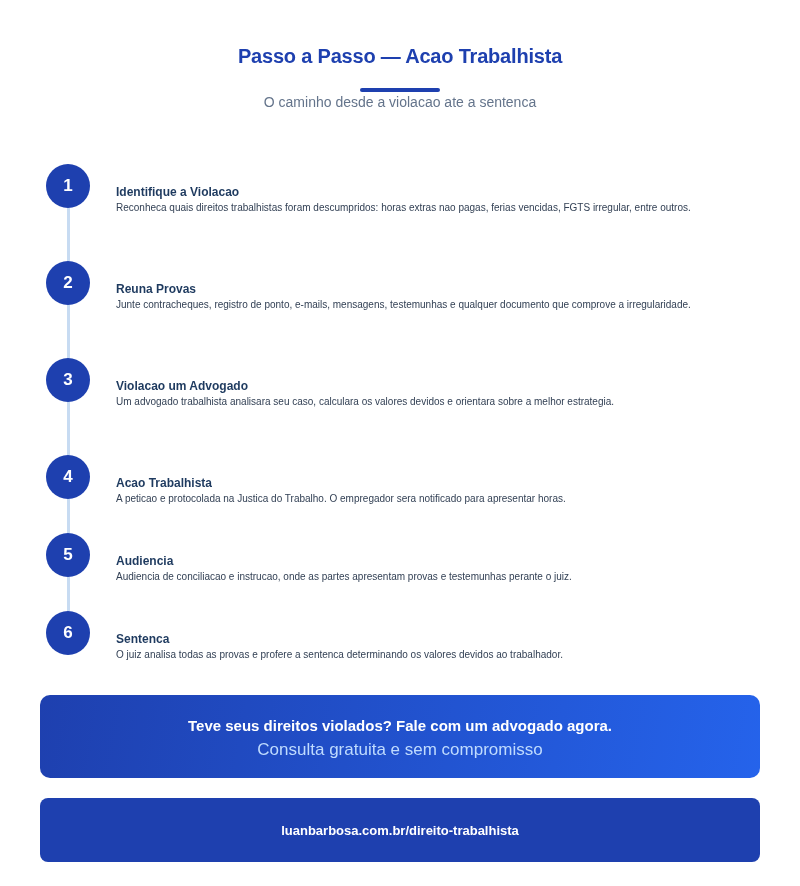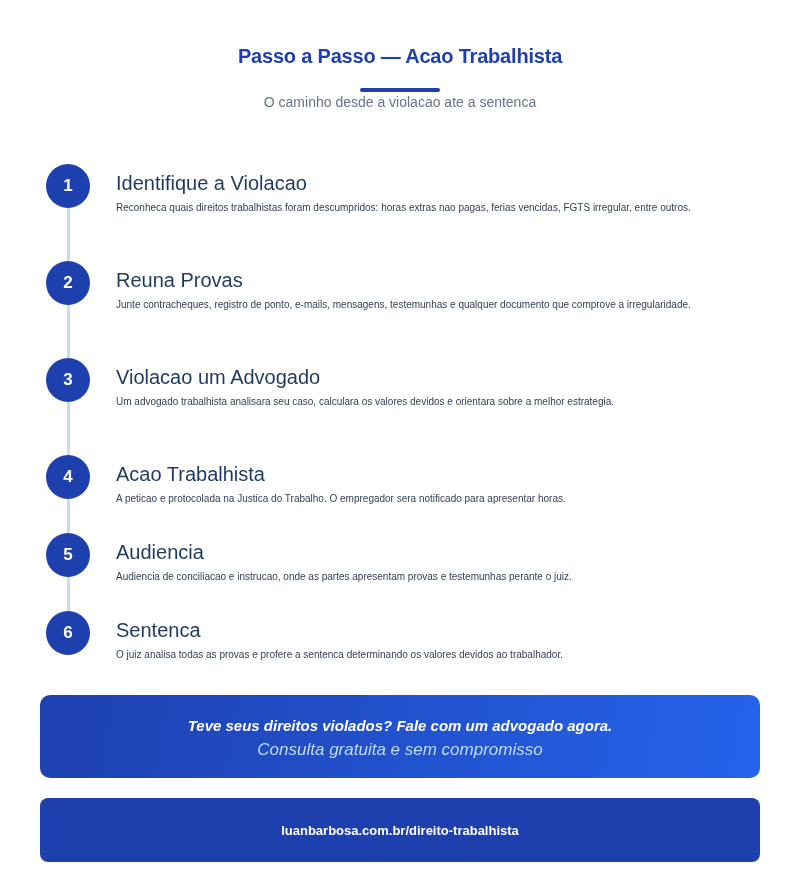--- a/index.html
+++ b/index.html
@@ -11,27 +11,27 @@
   .subtitle { font-size: 14px; color: #64748b; line-height: 20px; }
 
   .steps { position: absolute; left: 46px; top: 164px; width: 714px; }
   .step { position: absolute; left: 0; width: 714px; }
   .circle {
     position: absolute; left: 0; top: 0; width: 44px; height: 44px; border-radius: 50%;
     background: #1e40af; color: #fff; font-weight: 700; font-size: 17px;
     display: flex; align-items: center; justify-content: center;
   }
   .connector { position: absolute; left: 21px; width: 3px; background: #c7dbf2; }
-  .step-title { position: absolute; left: 70px; top: 9px; font-size: 20px; font-weight: 400; color: #1e3a5f; line-height: 20px; white-space: nowrap; }
+  .step-title { position: absolute; left: 70px; top: 18px; font-size: 12px; font-weight: 700; color: #1e3a5f; line-height: 20px; white-space: nowrap; }
   .step-desc { position: absolute; left: 70px; top: 33px; width: 650px; font-size: 10px; color: #334155; line-height: 21px; }
 
   .cta {
     position: absolute; left: 40px; top: 695px; width: 720px; height: 83px; border-radius: 10px;
     background: linear-gradient(100deg, #1e40af 0%, #2563eb 100%);
-    text-align: center; color: #fff; font-style: italic;
+    text-align: center; color: #fff;
   }
   .cta-title { margin-top: 21px; font-size: 15px; font-weight: 700; line-height: 20px; }
   .cta-sub { margin-top: 5px; font-size: 17px; color: #bfdbfe; line-height: 18px; }
   .footer-link {
     position: absolute; left: 40px; top: 798px; width: 720px; height: 64px; border-radius: 8px;
     background: #1e40af; color: #fff; font-size: 13px; font-weight: 700;
     display: flex; align-items: center; justify-content: center; text-decoration: none;
   }
 </style>
 </head>

